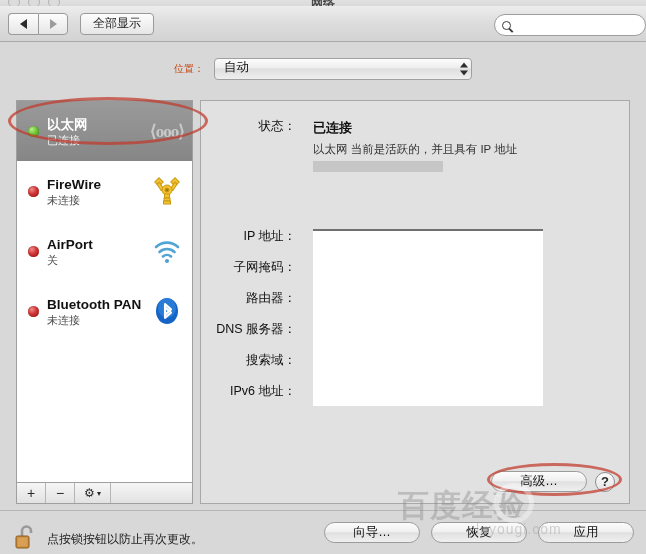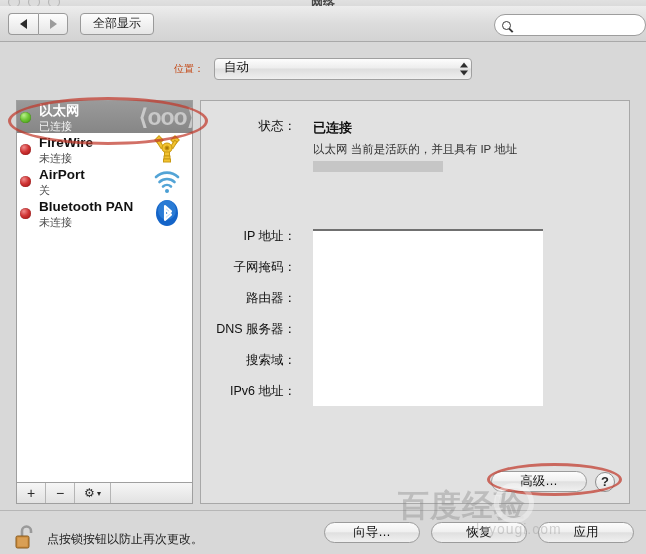--- a/index.html
+++ b/index.html
@@ -150,22 +150,22 @@
     position: absolute;
     left: 16px; top: 100px;
     width: 177px; height: 383px;
     background: #fff;
     border: 1px solid #9f9f9f;
     overflow: hidden;
   }
   .svc {
     display: flex;
     align-items: center;
-    padding: 5px 8px 5px 3px;
-    height: 32px;
+    padding: 5px 8px 5px 11px;
+    height: 60px;
     cursor: default;
   }
   .svc.selected {
     background: linear-gradient(to bottom, #9a9a9a 0%, #868686 100%);
   }
   .dot {
     width: 11px; height: 11px;
     border-radius: 50%;
     flex: none;
     margin-right: 8px;
@@ -192,21 +192,21 @@
     color: #4d4d4d;
     line-height: 14px;
   }
   .svc.selected .svc-status { color: #f2f2f2; }
   .svc-icon {
     width: 34px; height: 34px;
     flex: none;
     display: flex; align-items: center; justify-content: center;
   }
 
-  .eth-icon { font-size: 23px; color: #c9c9c9; letter-spacing: -1px; font-weight: bold; }
+  .eth-icon { font-size: 17px; color: #c9c9c9; letter-spacing: -1px; font-weight: bold; font-family: Liberation Serif, serif; }
 
   .sidebar-toolbar {
     position: absolute;
     left: 16px; top: 483px;
     width: 177px; height: 21px;
     background: linear-gradient(to bottom, #f6f6f6 0%, #e2e2e2 100%);
     border: 1px solid #9f9f9f;
     border-top: none;
     display: flex;
     align-items: stretch;

